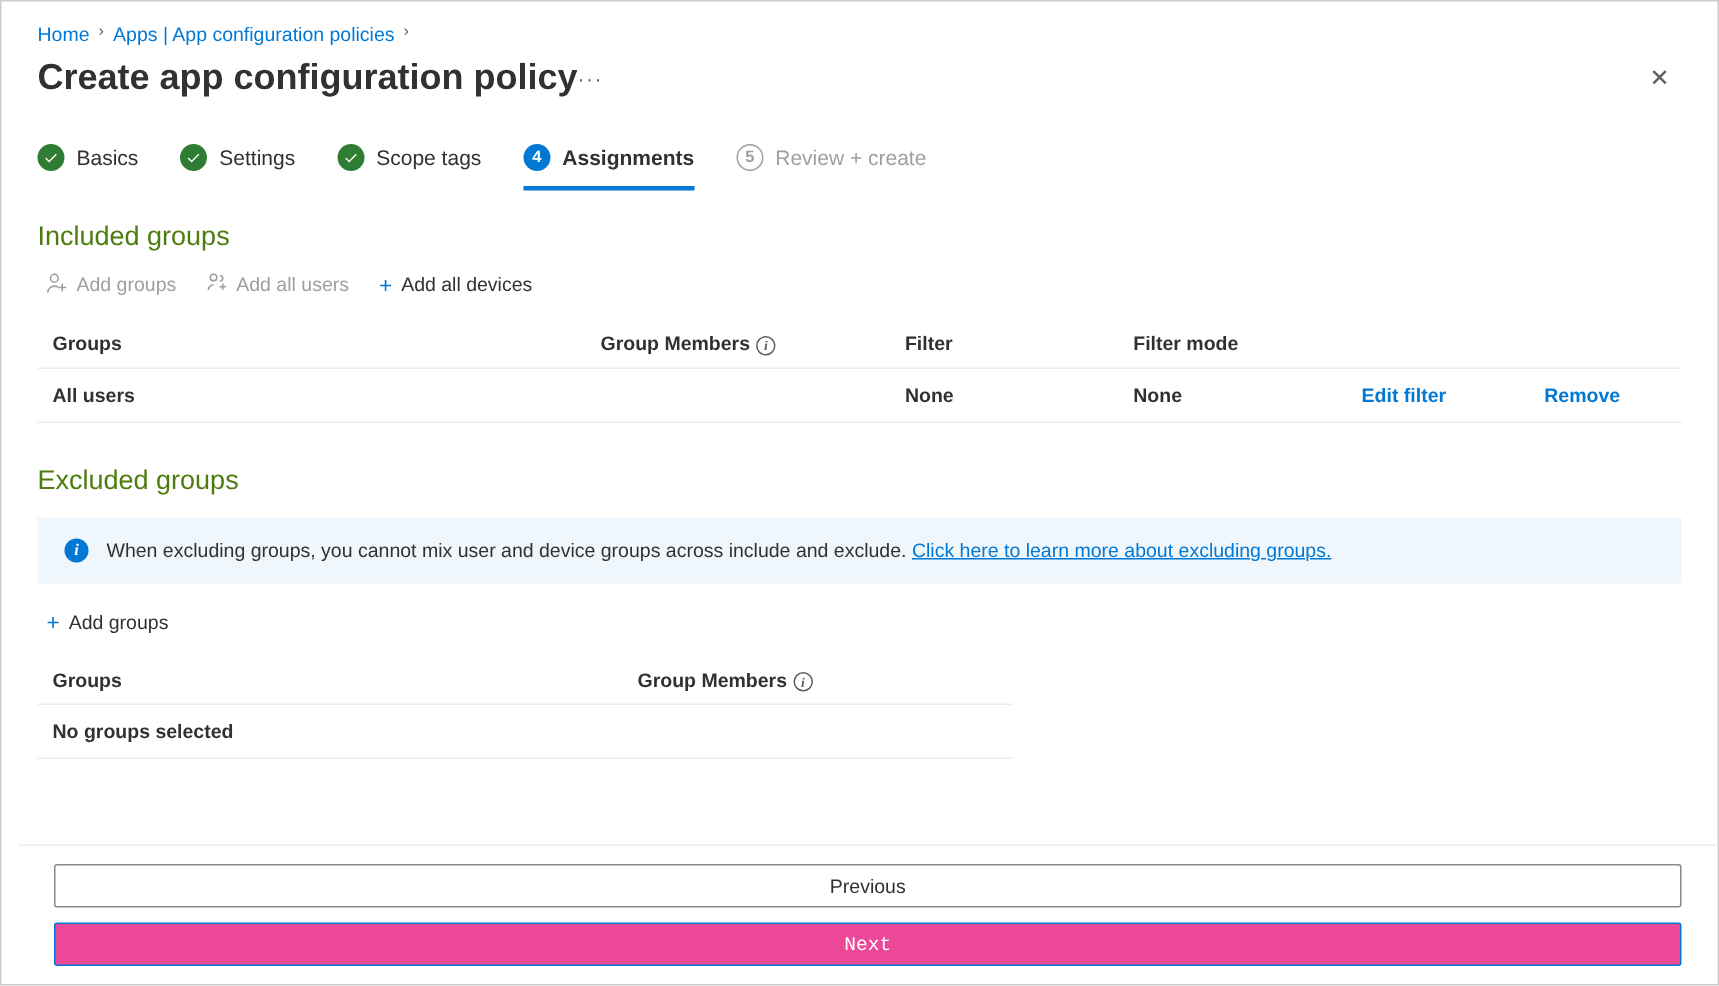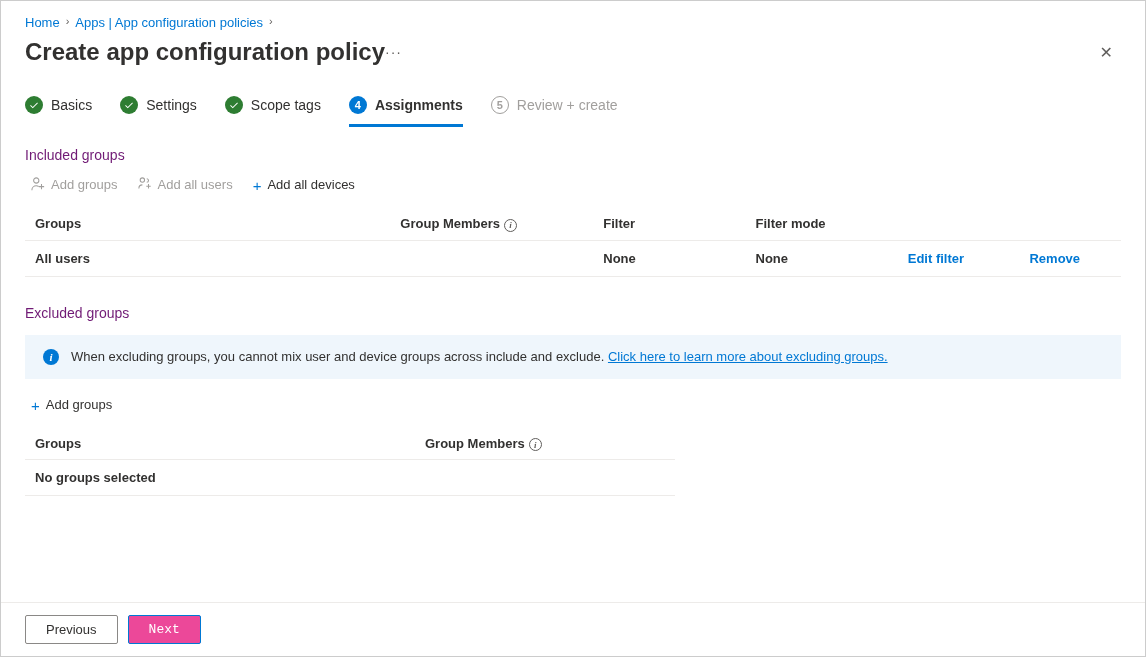--- a/index.html
+++ b/index.html
@@ -35,21 +35,21 @@
     .tab.disabled .tab-label { color: #a19f9d; }
     .tab.disabled .tab-badge.num { border-color: #a19f9d; color: #a19f9d; background: #fff; }
     .tab-badge { width: 18px; height: 18px; border-radius: 50%; display: flex; align-items: center; justify-content: center; font-size: 11px; flex-shrink: 0; }
     .tab-badge.done { background: #2e7d32; color: #fff; }
     .tab-badge.done svg { width: 10px; height: 10px; }
     .tab-badge.num { background: #0078d4; color: #fff; font-weight: 600; }
     .tab-badge.num.disabled { background: #fff; border: 1px solid #a19f9d; color: #a19f9d; }
     .tab-label { font-size: 14px; color: #323130; }
 
     
-    .section-heading { font-size: 14px; color: #701a75; margin: 8px 0 14px 0; font-weight: 400; }
+    .section-heading { font-size: 18px; color: #4d7c0f; margin: 8px 0 14px 0; font-weight: 400; }
 
     
     .actions-row { display: flex; gap: 20px; margin-bottom: 14px; padding-left: 6px; }
     .action-btn { display: flex; align-items: flex-start; gap: 6px; font-size: 13px; cursor: pointer; }
     .action-btn.disabled { color: #a19f9d; cursor: default; }
     .action-btn.enabled { color: #323130; }
     .action-btn .plus { font-size: 15px; color: #0078d4; font-weight: 400; }
     .action-btn.disabled .plus, .action-btn.disabled svg { color: #a19f9d; }
     .action-btn svg { width: 14px; height: 14px; fill: currentColor; }
 
@@ -72,21 +72,21 @@
 
     
     .info-banner { background: #eff6fc; padding: 14px 18px; display: flex; align-items: center; gap: 12px; margin: 12px 0 18px 0; font-size: 13px; color: #323130; }
     .info-banner .bicon { width: 16px; height: 16px; background: #0078d4; border-radius: 50%; color: #fff; display: flex; align-items: center; justify-content: center; font-size: 11px; font-weight: bold; font-style: italic; font-family: serif; flex-shrink: 0; }
     .info-banner a { color: #0078d4; text-decoration: underline; }
 
     .excluded-table { width: 650px; }
     .empty-row td { color: #323130; }
 
     
-    .footer { position: absolute; bottom: 0; left: 0; right: 0; border-top: 1px solid #edebe9; padding: 12px 24px; display: flex; gap: 10px; background: #fff; }
+    .footer { position: absolute; bottom: 0; left: 11px; right: 0; border-top: 1px solid #edebe9; padding: 12px 24px; display: flex; gap: 10px; background: #fff; flex-direction: column; }
     .btn { padding: 6px 20px; font-size: 13px; border-radius: 2px; cursor: pointer; }
     .btn-secondary { background: #fff; border: 1px solid #8a8886; color: #323130; }
     .btn-primary { background: #ec4899; border: 1px solid #0078d4; color: #fff; font-family: Liberation Mono, monospace; }
   </style>
 </head>
 <body>
 
 <div class="container">
 
   <div class="breadcrumb">

